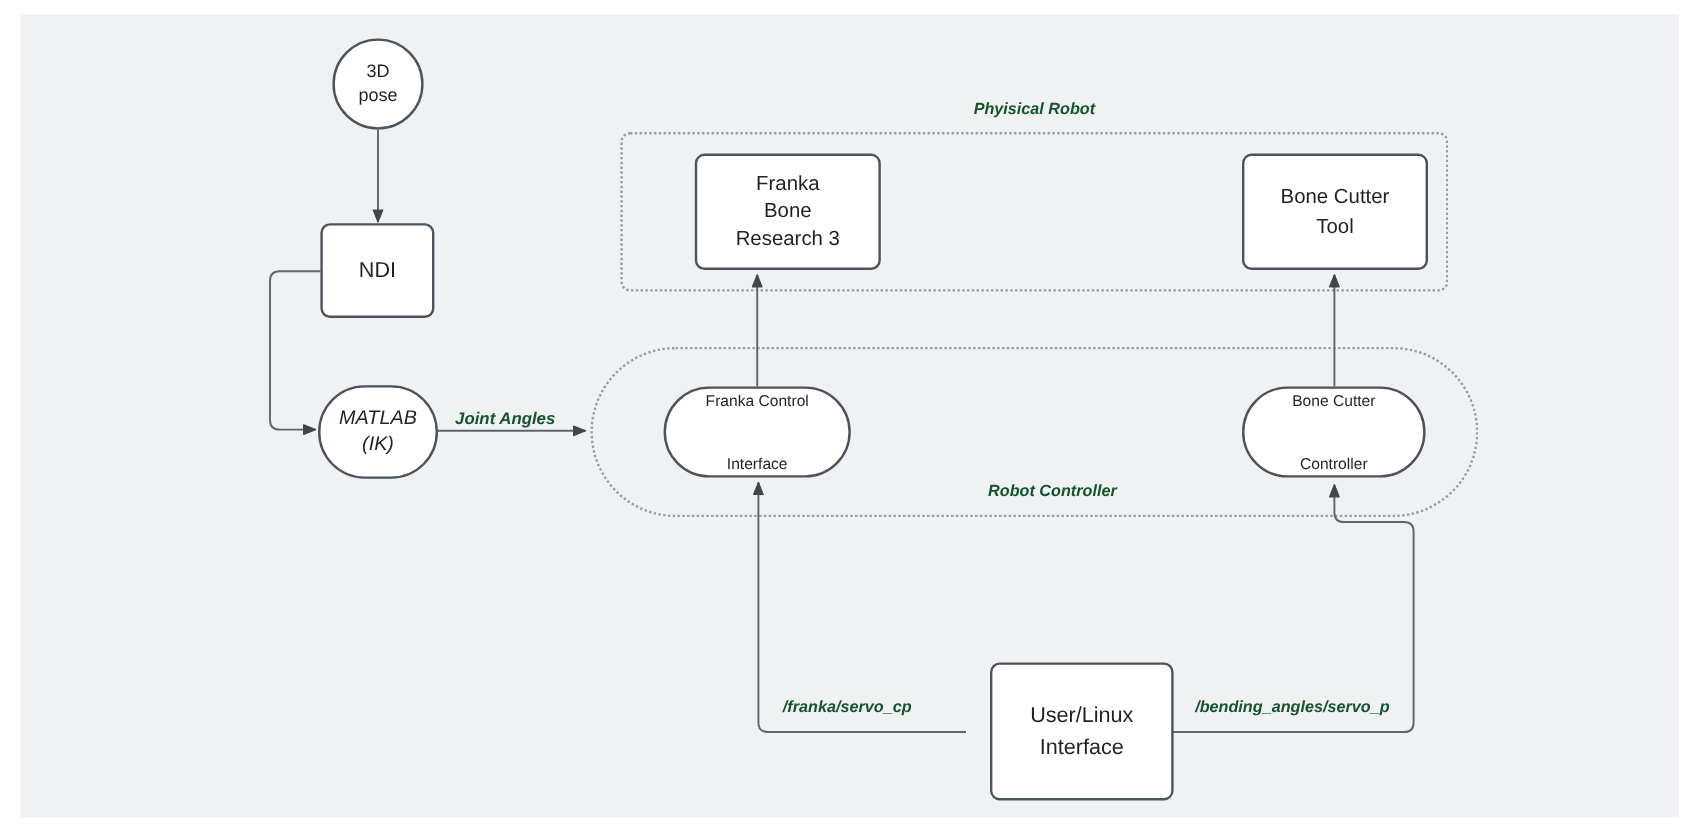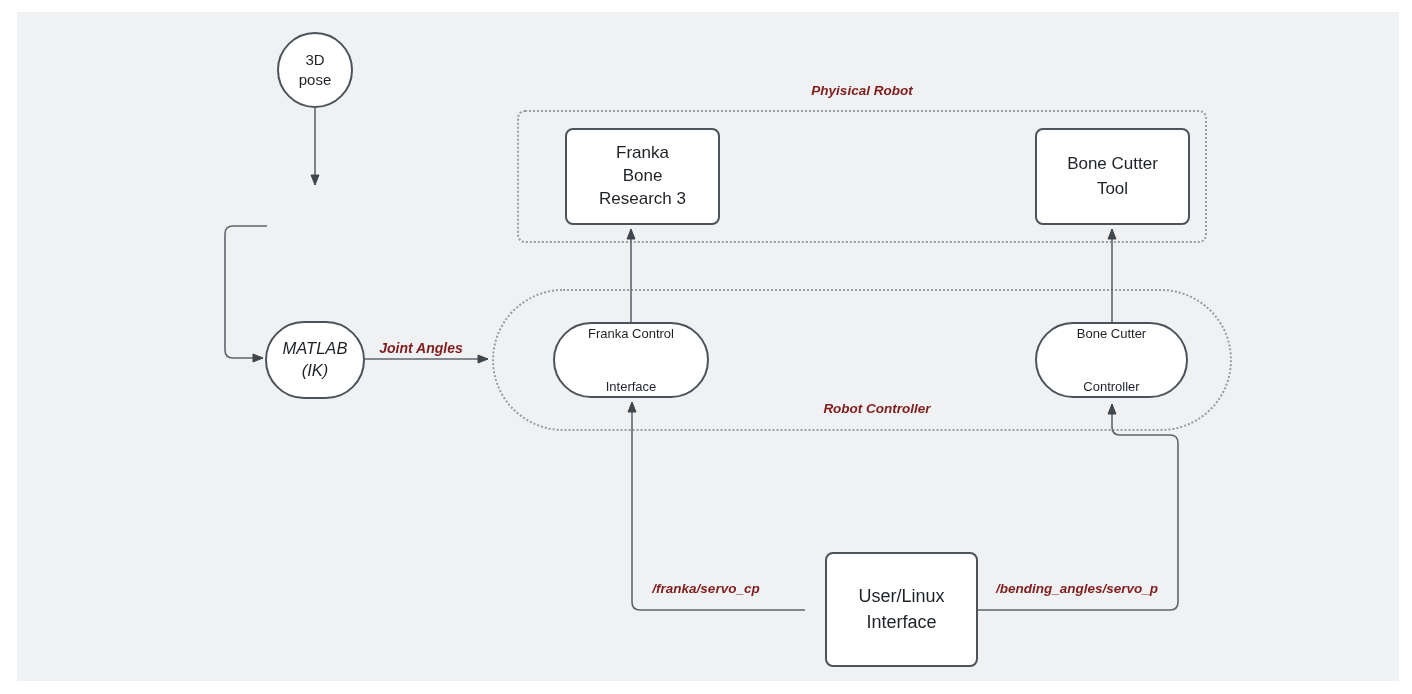--- a/index.html
+++ b/index.html
@@ -21,21 +21,21 @@
   .rounded{border-radius:8px;}
   .circle{border-radius:50%;}
   .pill{border-radius:999px;}
   .container{
     position:absolute;box-sizing:border-box;border:2px dotted #989da2;background:transparent;
   }
   .ctr-physical{border-radius:8px;}
   .ctr-controller{border-radius:72px;}
   .dlabel{
     position:absolute;font-style:italic;font-weight:600;font-size:13.5px;
-    color:#7f1d1d;text-align:center;line-height:1.2;
+    color:#14532d;text-align:center;line-height:1.2;
   }
   .fz15{font-size:15px;}
   .fz18{font-size:18px;}
   .fz17{font-size:17px;}
   .fz16{font-size:16.5px;font-style:italic;}
   .fz13{font-size:13px;gap:36px;}
   .node span{display:block;}
 </style>
 </head>
 <body>
@@ -64,27 +64,30 @@
       <path d="M805,610 H640 Q632,610 632,602 V402" marker-end="url(#arrow)"></path>
       <path d="M958,610 H1170 Q1178,610 1178,602 V443 Q1178,435 1170,435 H1120 Q1112,435 1112,427 V404" marker-end="url(#arrow)"></path>
     </g>
   </svg>
 
   <div class="node circle fz15" style="left:277px;top:32px;width:76px;height:76px;">
     <span>3D</span>
     <span>pose</span>
   </div>
 
+  <div class="node rounded fz18" style="left:267px;top:186px;width:95px;height:79px;">
+    <span>NDI</span>
+  </div>
 
   <div class="node pill fz16" style="left:265px;top:321px;width:100px;height:78px;">
     <span>MATLAB</span>
     <span>(IK)</span>
   </div>
 
-  <div class="node rounded fz17" style="left:565px;top:128px;width:155px;height:97px;line-height:1.35;">
+  <div class="node rounded fz17" style="left:579px;top:128px;width:155px;height:97px;line-height:1.35;">
     <span>Franka</span>
     <span>Bone</span>
     <span>Research 3</span>
   </div>
 
   <div class="node rounded fz17" style="left:1035px;top:128px;width:155px;height:97px;line-height:1.45;">
     <span>Bone Cutter</span>
     <span>Tool</span>
   </div>
 

